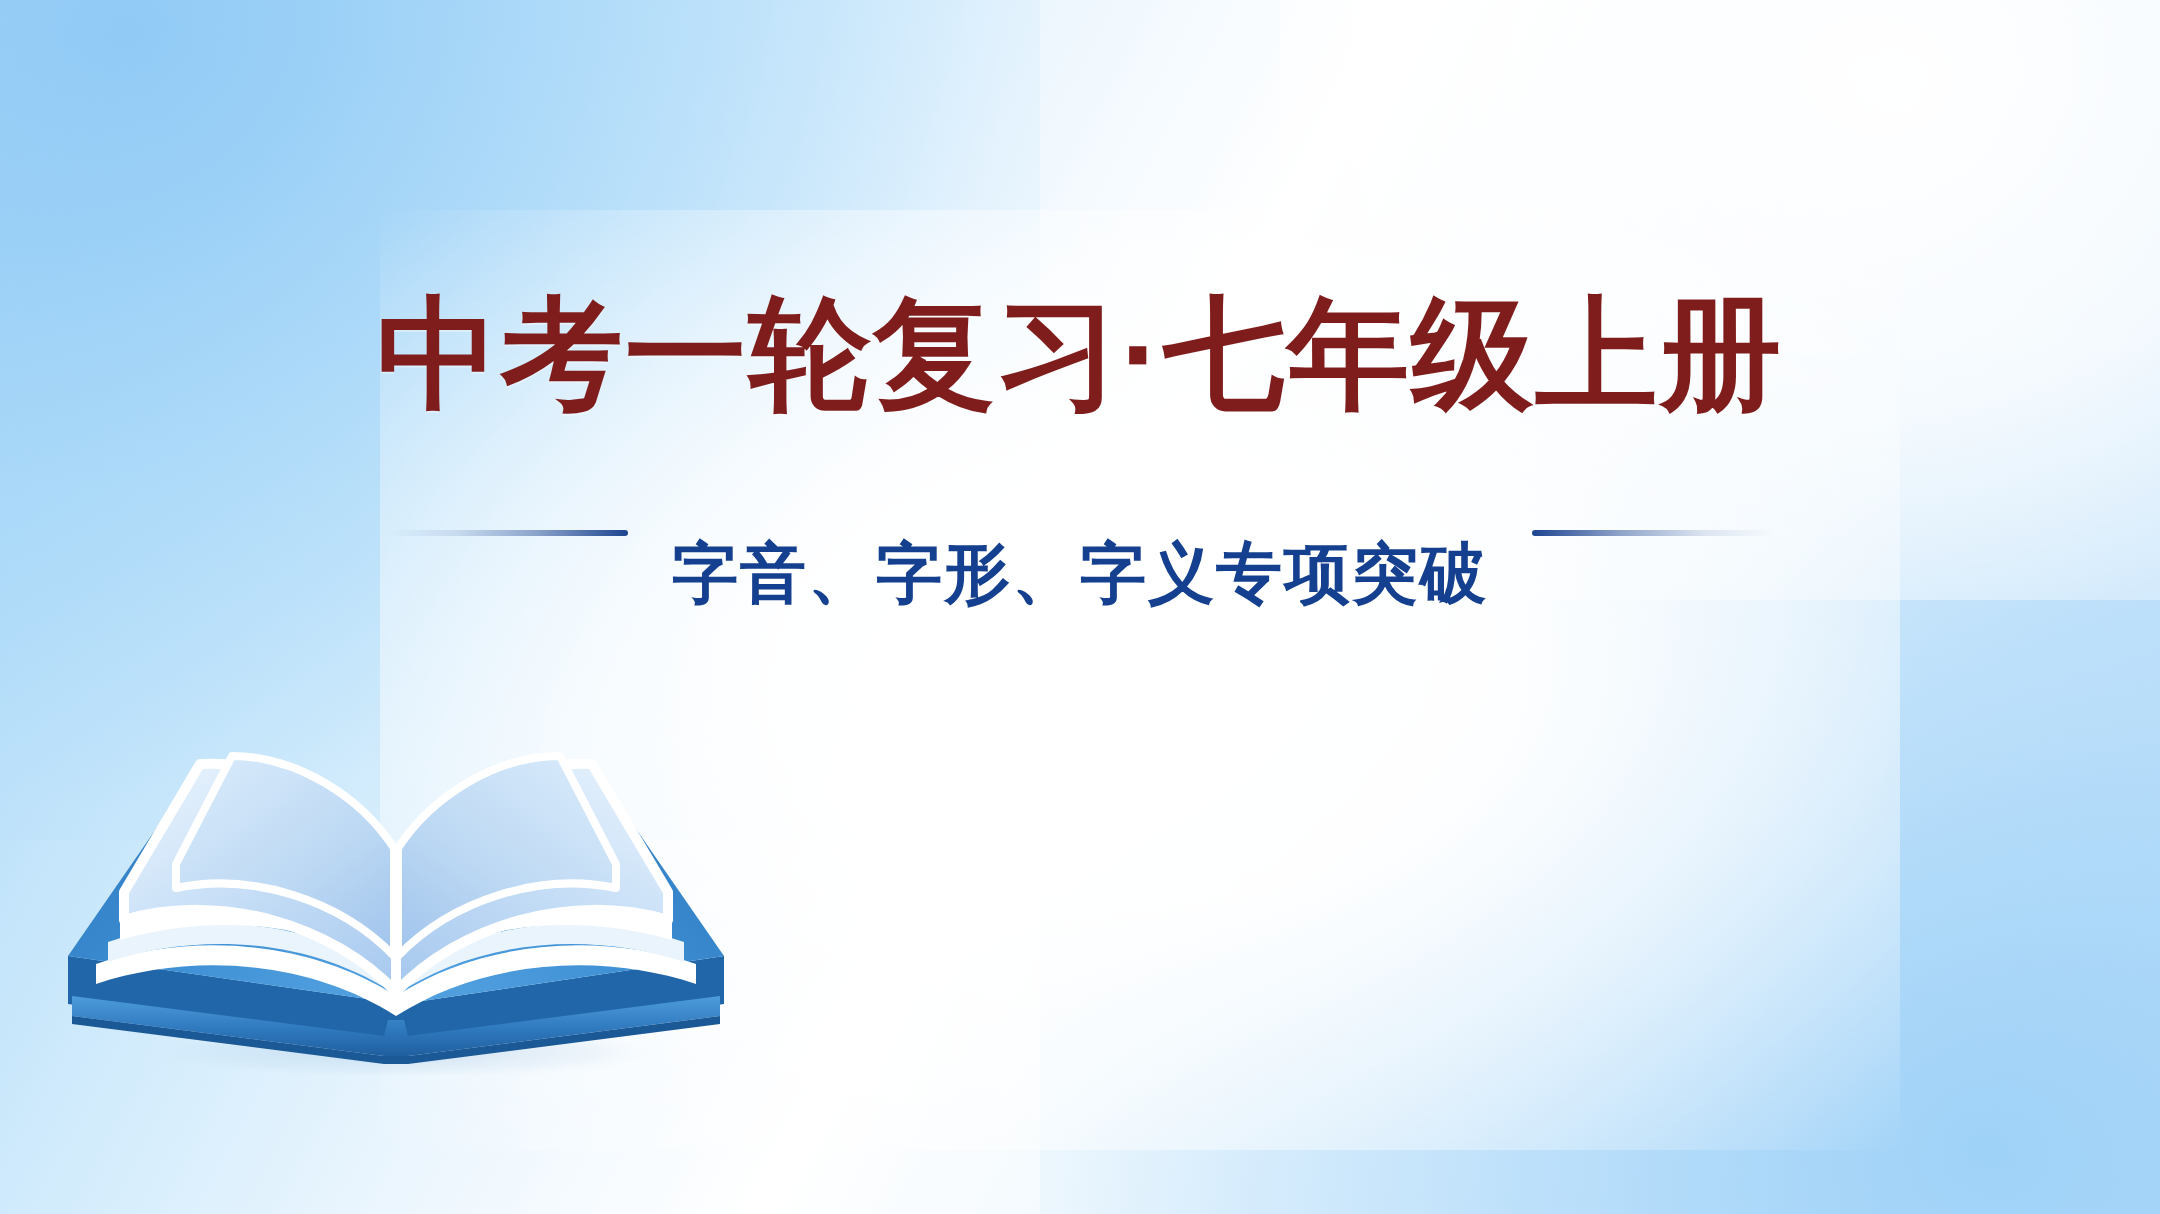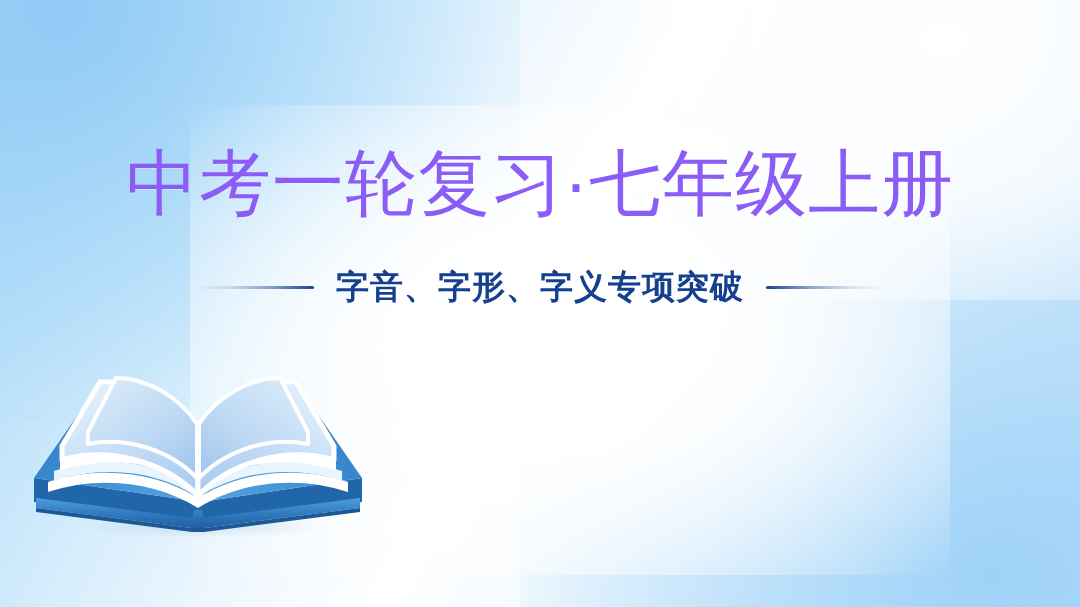--- a/index.html
+++ b/index.html
@@ -90,37 +90,36 @@
   
   .title-block {
     position: absolute;
     left: 0;
     right: 0;
     top: 146px;
     text-align: center;
   }
   .main-title {
     margin: 0;
-    font-size: 72px;
+    font-size: 61px;
     line-height: 1.04;
-    font-weight: 400;
-    color: #8b5cf6;
+    font-weight: 700;
+    color: #7f1d1d;
     letter-spacing: 1px;
     white-space: nowrap;
     text-shadow: 0 1px 0 rgba(255,255,255,0.35);
   }
 
   
   .subtitle-row {
     position: absolute;
     left: 0;
     right: 0;
     top: 265px;
     display: flex;
-    align-items: center;
     justify-content: center;
     gap: 22px;
   }
   .rule {
     height: 3px;
     width: 120px;
     flex: none;
     border-radius: 2px;
   }
   .rule-left {

